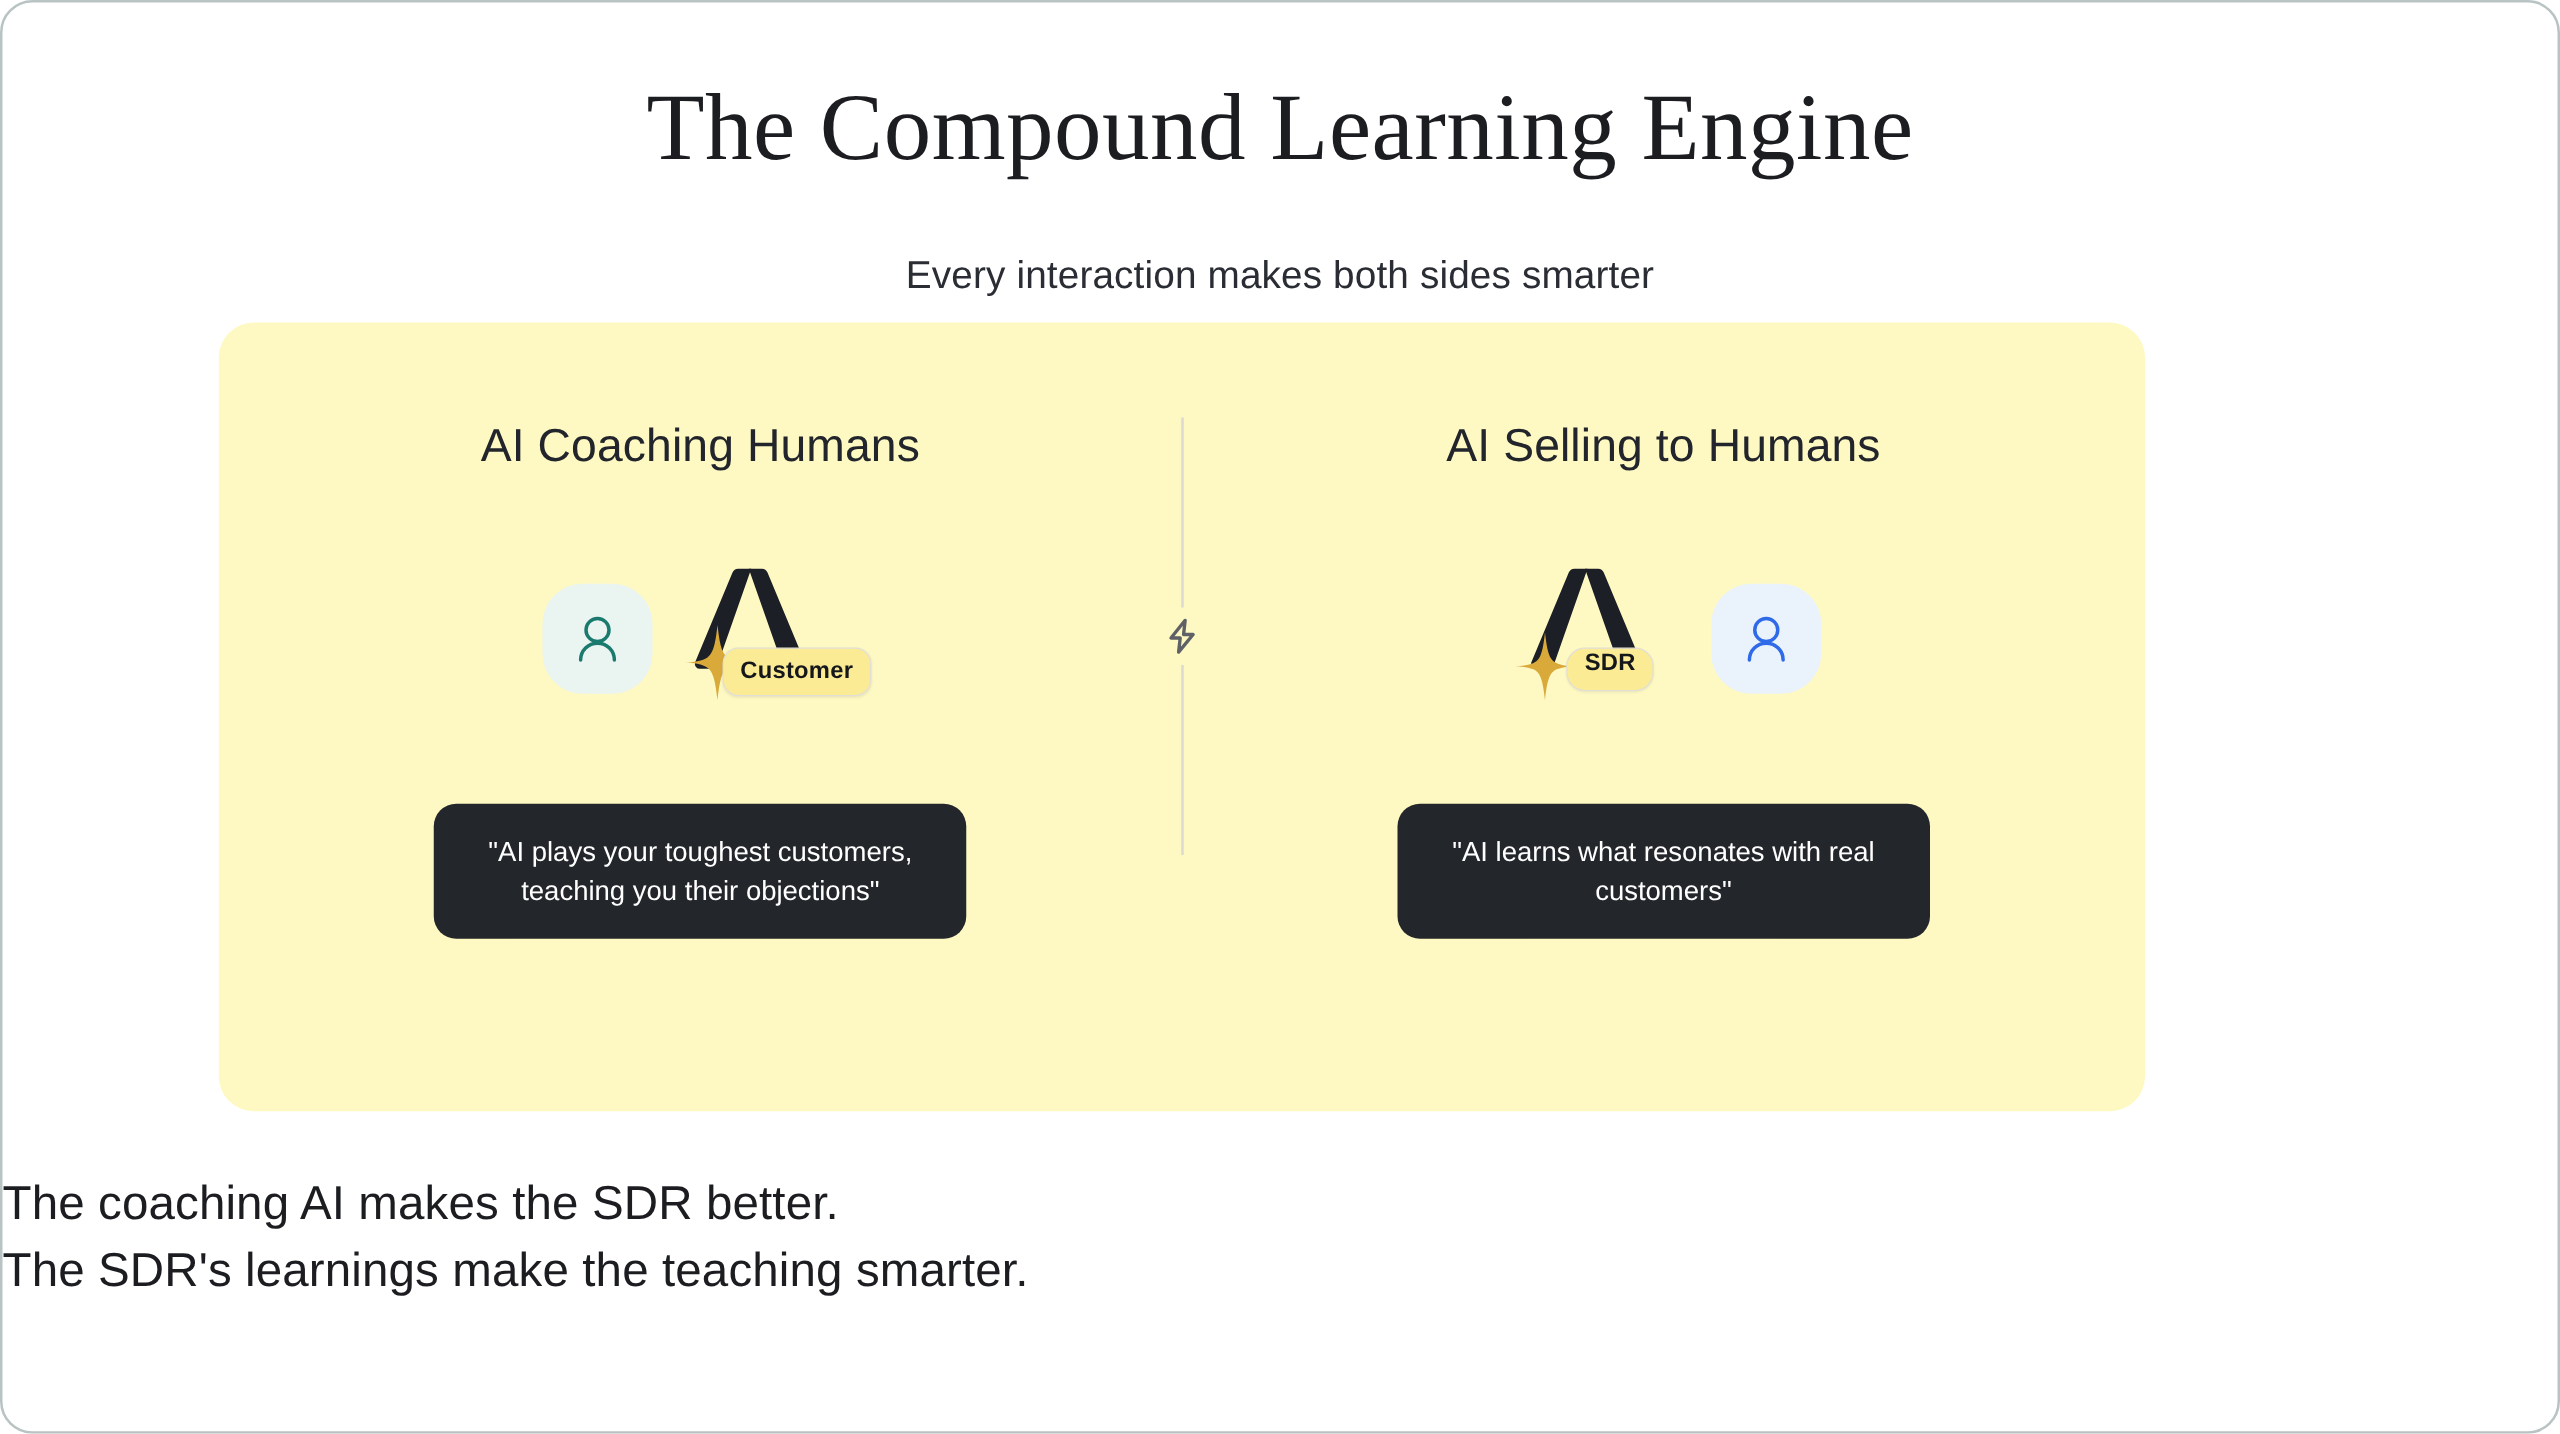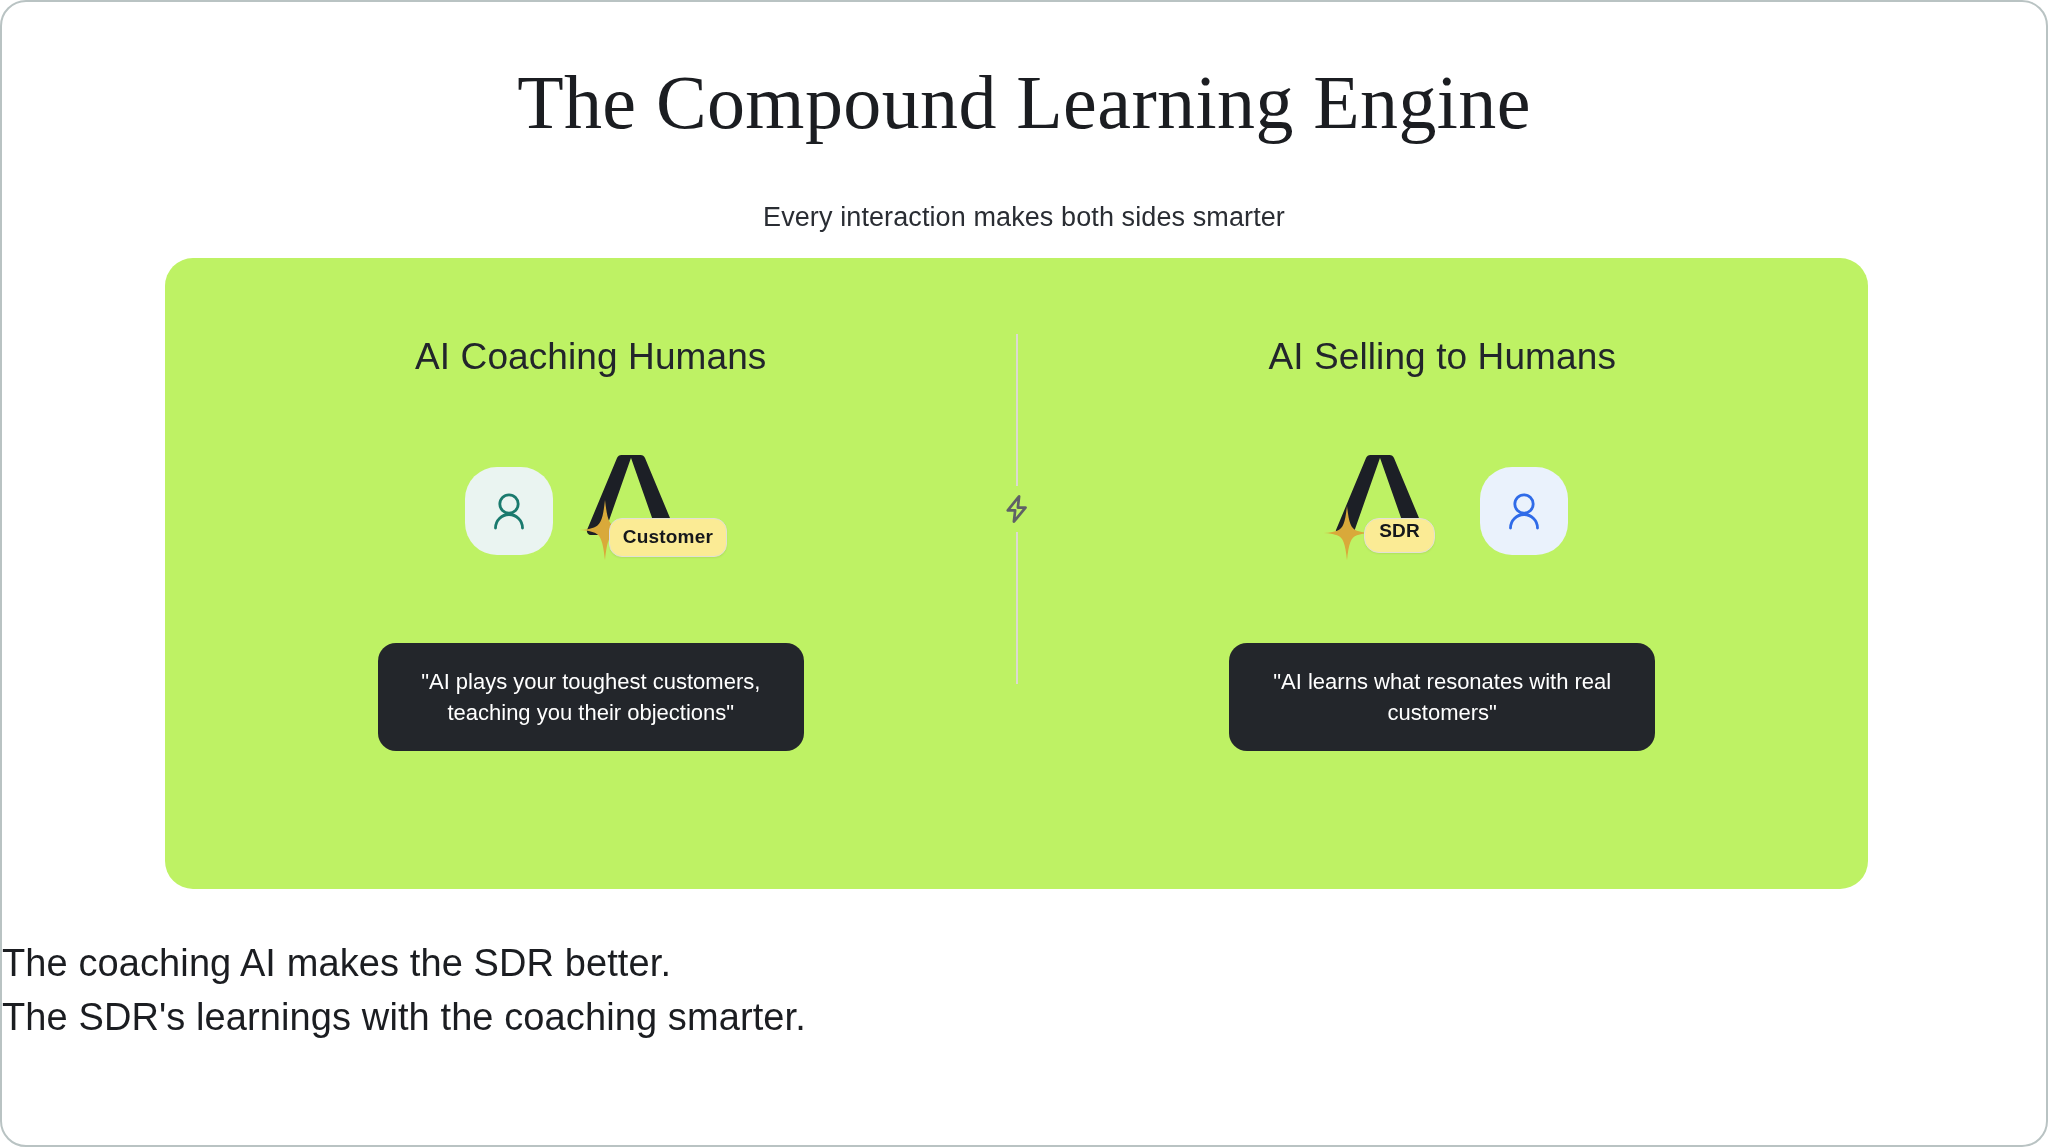--- a/index.html
+++ b/index.html
@@ -36,34 +36,34 @@
     color: #1b1d21;
     line-height: 1.12;
   }
 
   .subtitle {
     position: absolute;
     top: 200px;
     left: 0;
     width: 100%;
     text-align: center;
-    font-size: 27px;
+    font-size: 31px;
     font-weight: 400;
     color: #2a2d33;
     letter-spacing: 0.1px;
   }
 
   
   .panel {
     position: absolute;
-    left: 163px;
+    left: 173px;
     top: 256px;
-    width: 1703px;
+    width: 1541px;
     height: 631px;
-    background: #bef264;
+    background: #fef9c3;
     border-radius: 28px;
   }
 
   .column {
     position: absolute;
     top: 0;
     width: 50%;
     height: 100%;
   }
   .column.left  { left: 0; }
@@ -289,16 +289,16 @@
 
       </div>
 
       <div class="quote">"AI learns what resonates with real customers"</div>
     </div>
 
   </div>
 
   <div class="footer">
     <div class="footer-line">The coaching AI makes the SDR better.</div>
-    <div class="footer-line">The SDR's learnings with the coaching smarter.</div>
+    <div class="footer-line">The SDR's learnings make the teaching smarter.</div>
   </div>
 
 </div>
 
 </body></html>

